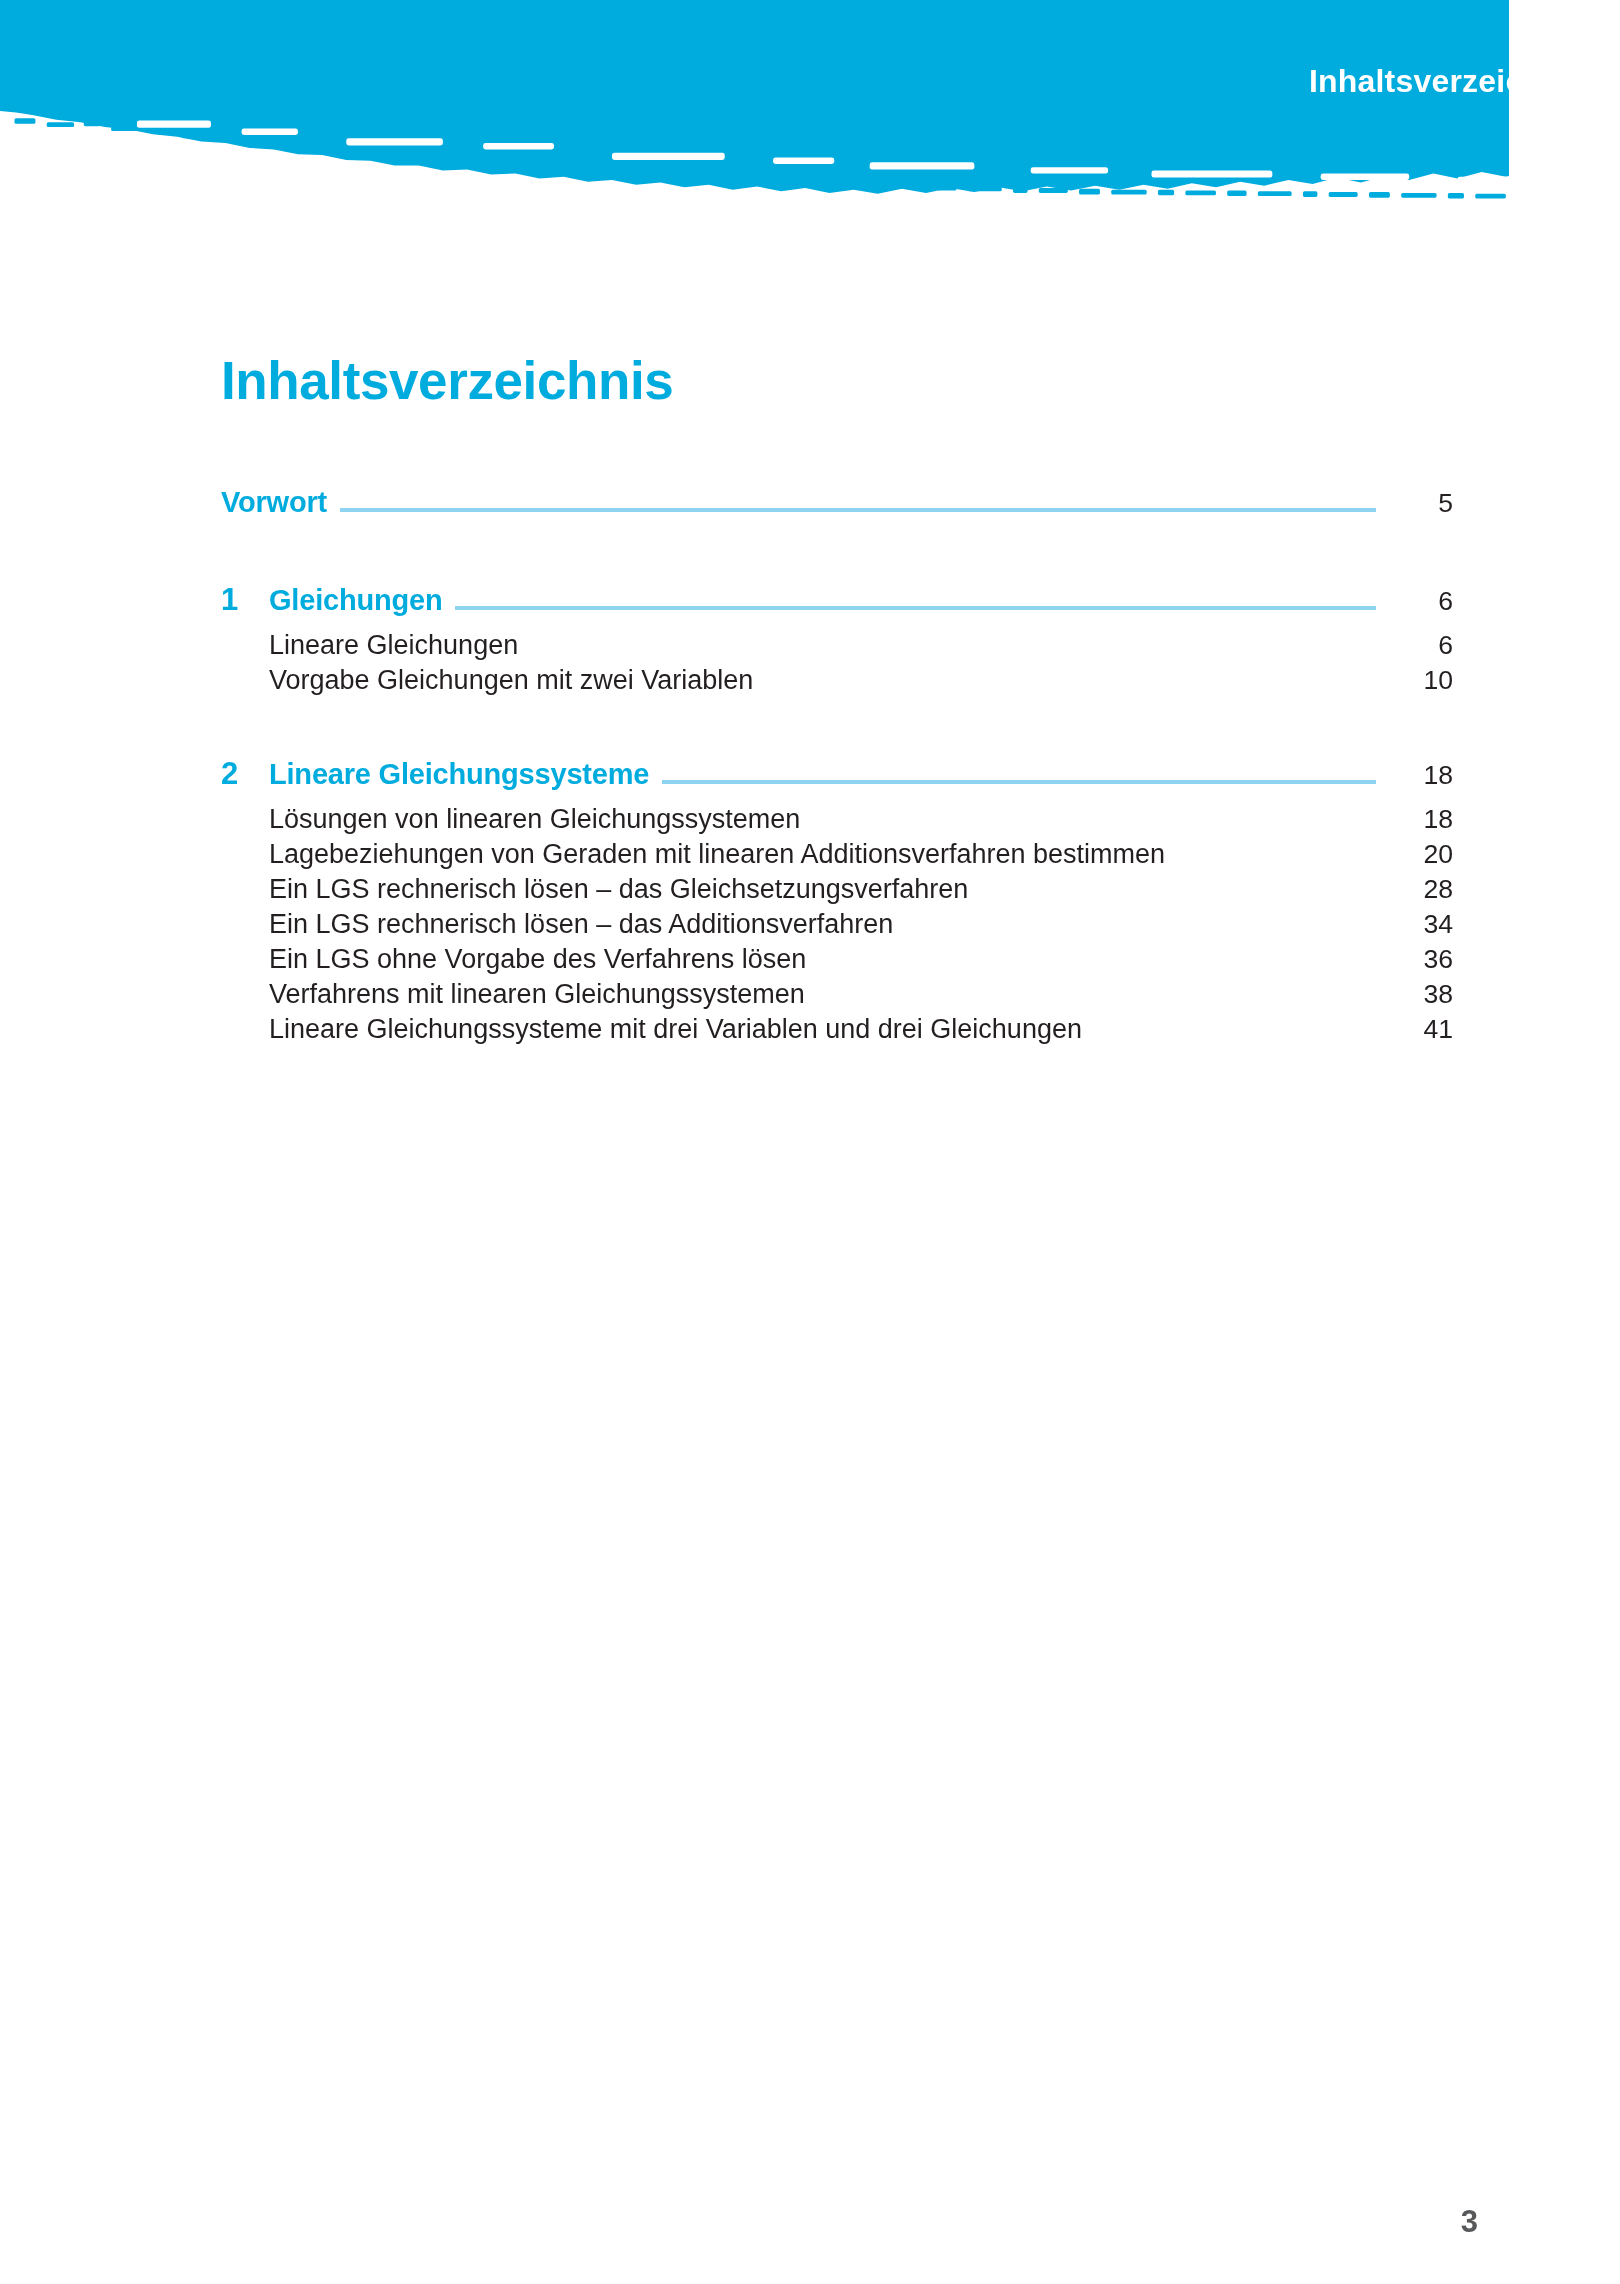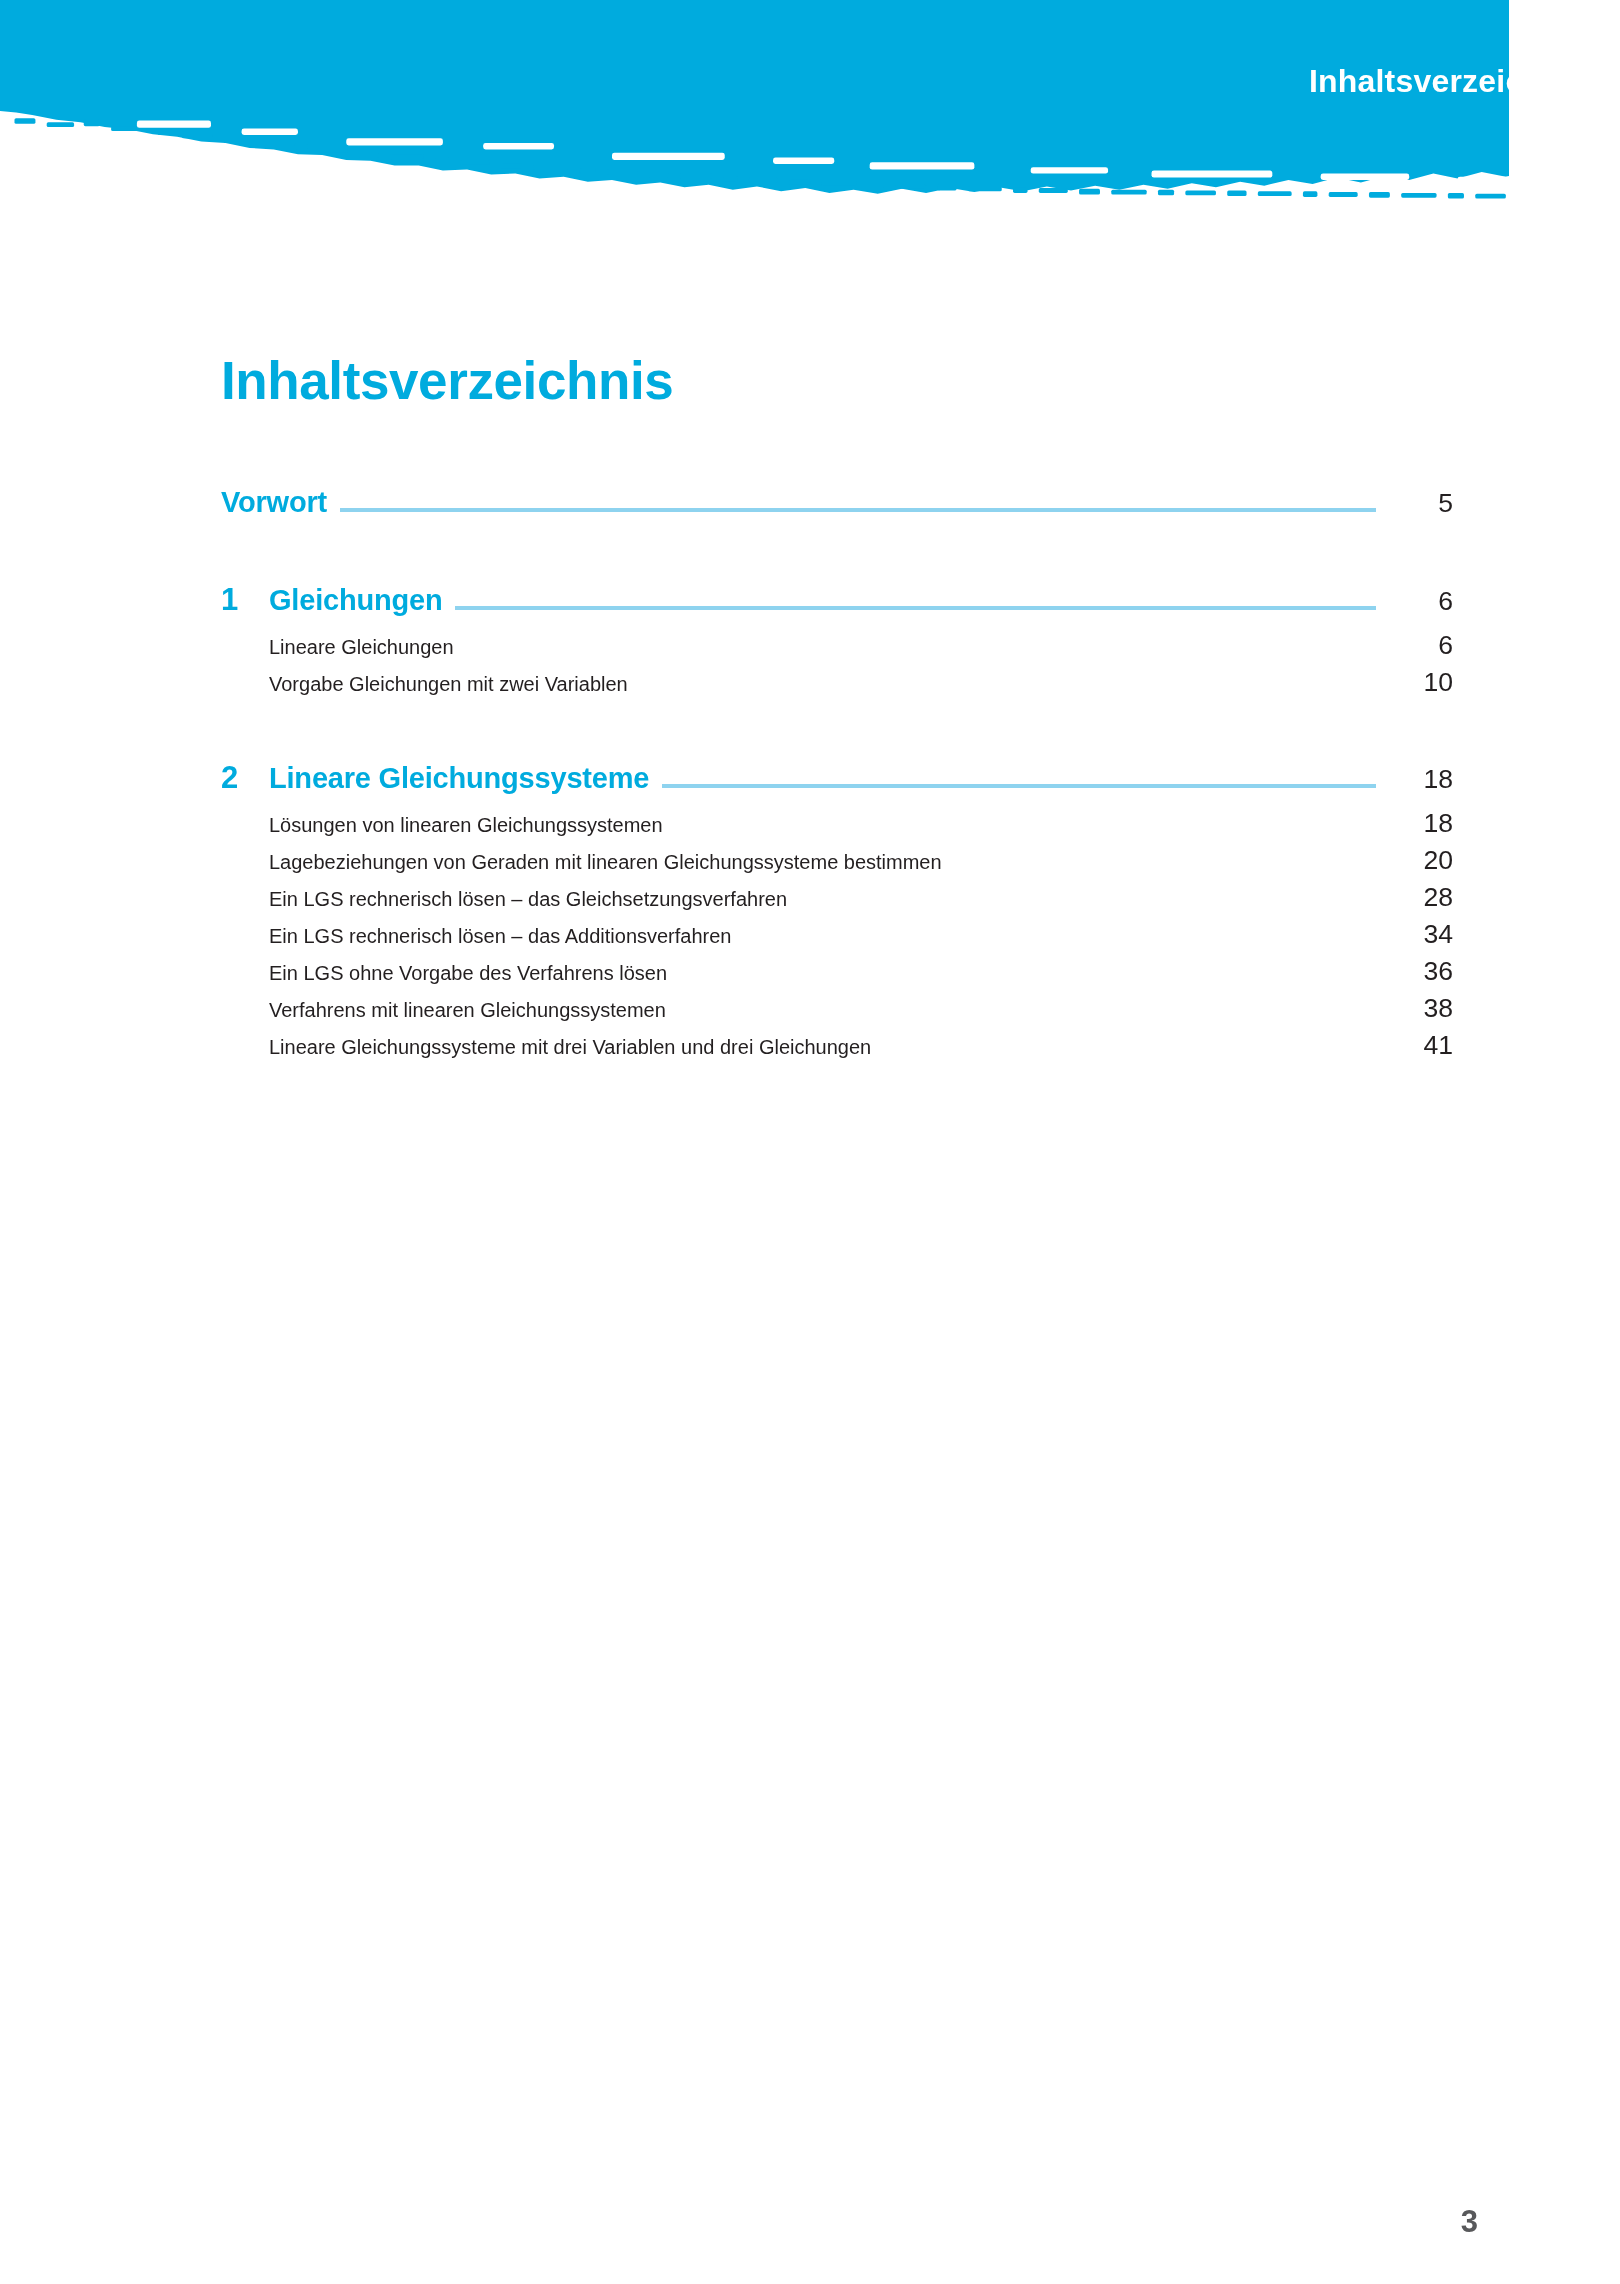--- a/index.html
+++ b/index.html
@@ -122,21 +122,21 @@
     display: flex;
     align-items: baseline;
     justify-content: space-between;
     padding-left: 48px;
     width: 100%;
     box-sizing: border-box;
   }
 
   .sub-label {
     color: #231f20;
-    font-size: 20px;
+    font-size: 27px;
     line-height: 35px;
     flex: 1 1 auto;
     padding-right: 19.3px;
   }
 
   .sub-page {
     flex: 0 0 77px;
     text-align: right;
     color: #231f20;
     font-size: 26.6px;
@@ -286,21 +286,21 @@
         <span class="major-rule"></span>
         <span class="major-page">18</span>
       </div>
       <div class="sub-spacer"></div>
       <ul class="sub-list">
         <li class="sub-row">
           <span class="sub-label">Lösungen von linearen Gleichungssystemen</span>
           <span class="sub-page">18</span>
         </li>
         <li class="sub-row">
-          <span class="sub-label">Lagebeziehungen von Geraden mit linearen Gleichungssysteme bestimmen</span>
+          <span class="sub-label">Lagebeziehungen von Geraden mit linearen Additionsverfahren bestimmen</span>
           <span class="sub-page">20</span>
         </li>
         <li class="sub-row">
           <span class="sub-label">Ein LGS rechnerisch lösen – das Gleichsetzungsverfahren</span>
           <span class="sub-page">28</span>
         </li>
         <li class="sub-row">
           <span class="sub-label">Ein LGS rechnerisch lösen – das Additionsverfahren</span>
           <span class="sub-page">34</span>
         </li>

